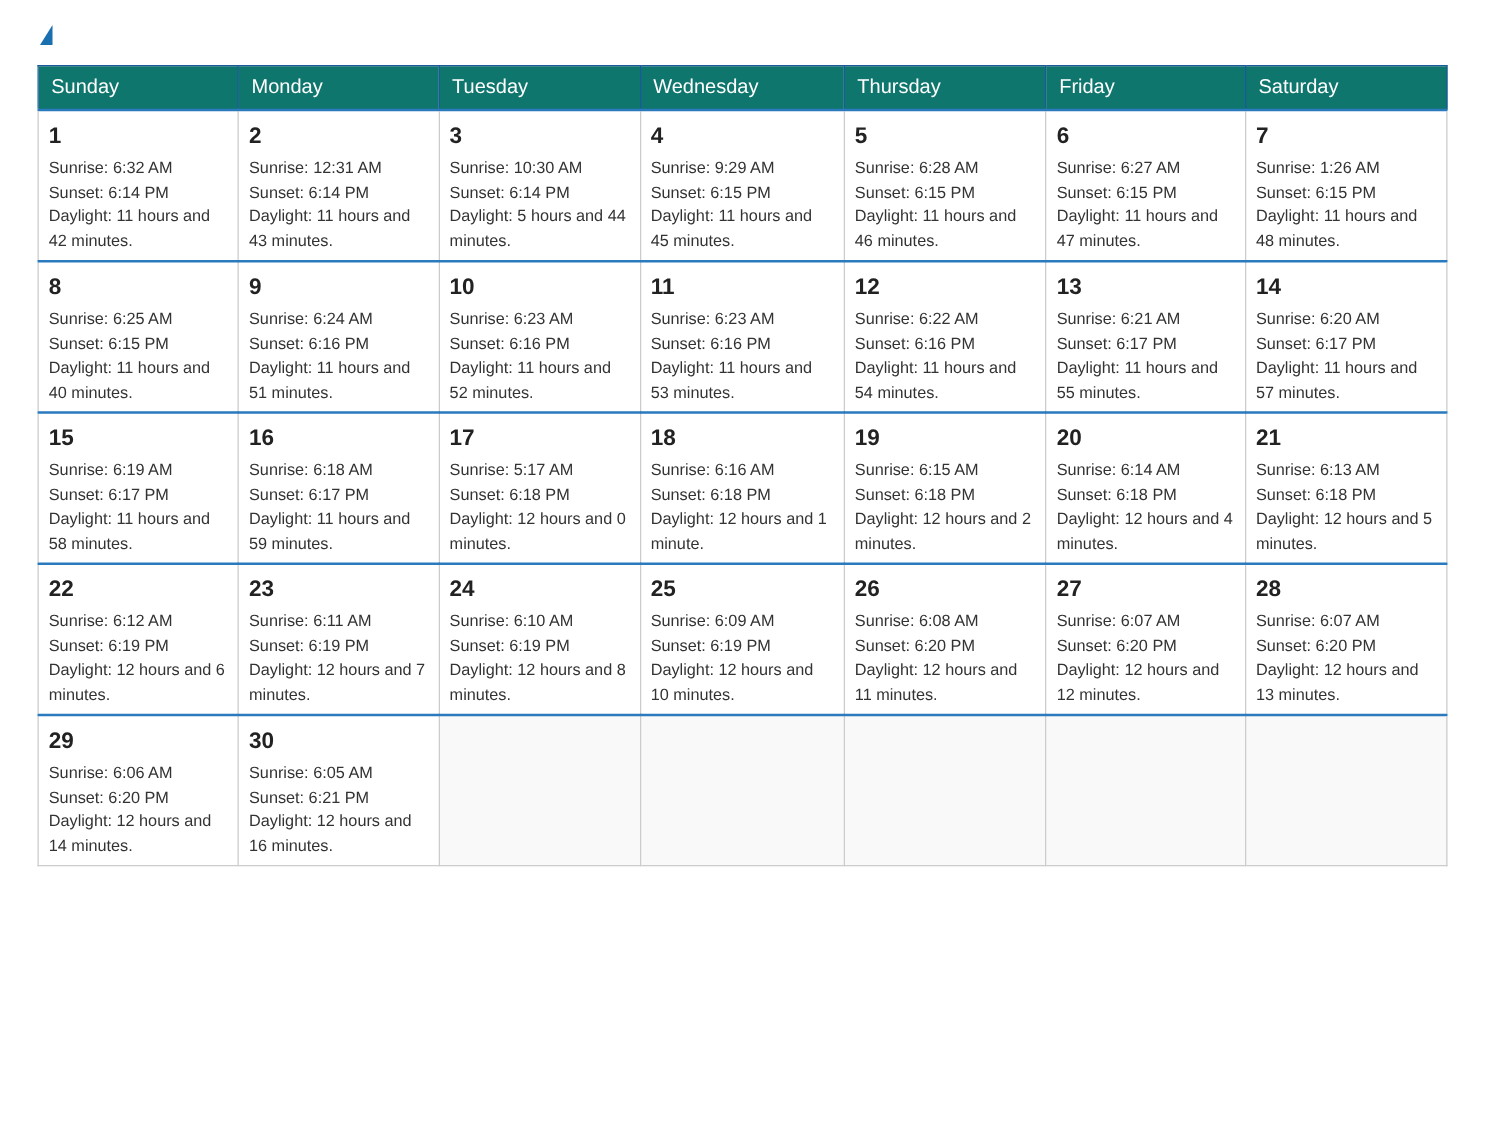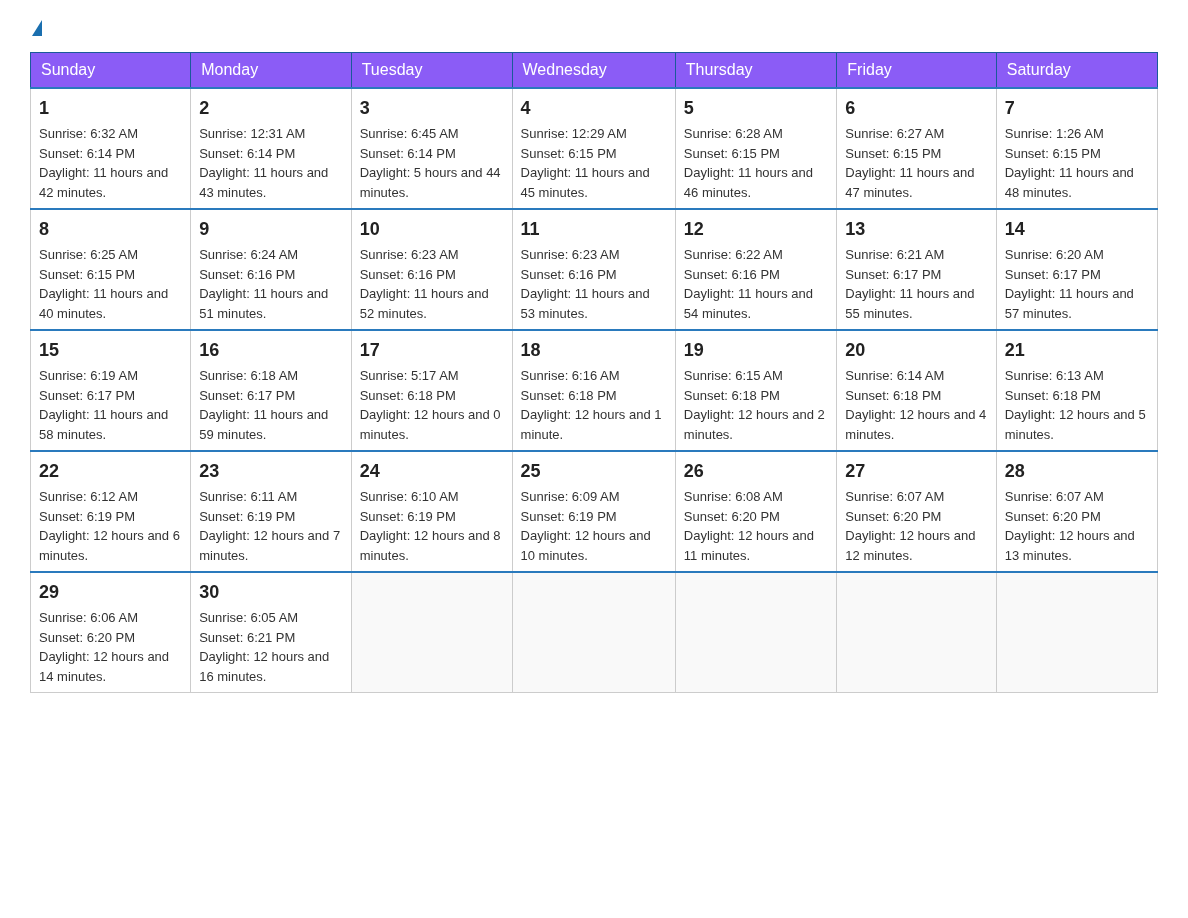--- a/index.html
+++ b/index.html
@@ -59,21 +59,21 @@
       font-size: 22px;
       color: #444;
       margin-top: 4px;
     }
     .calendar {
       width: 100%;
       border-collapse: collapse;
       border: 1px solid #999;
     }
     .calendar th {
-      background-color: #8b5cf6;
+      background-color: #0f766e;
       color: #ffffff;
       font-size: 16px;
       font-weight: normal;
       padding: 8px 10px;
       border: 1px solid #1a5a9a;
       text-align: left;
     }
     .calendar td {
       vertical-align: top;
       padding: 6px 8px;
@@ -140,27 +140,27 @@
         <span>Daylight: 11 hours and 42 minutes.</span>
       </td>
         <td>
         <span class="day-num">2</span>
         <span>Sunrise: 12:31 AM</span><br>
         <span>Sunset: 6:14 PM</span><br>
         <span>Daylight: 11 hours and 43 minutes.</span>
       </td>
         <td>
         <span class="day-num">3</span>
-        <span>Sunrise: 6:45 AM</span><br>
+        <span>Sunrise: 10:30 AM</span><br>
         <span>Sunset: 6:14 PM</span><br>
         <span>Daylight: 5 hours and 44 minutes.</span>
       </td>
         <td>
         <span class="day-num">4</span>
-        <span>Sunrise: 12:29 AM</span><br>
+        <span>Sunrise: 9:29 AM</span><br>
         <span>Sunset: 6:15 PM</span><br>
         <span>Daylight: 11 hours and 45 minutes.</span>
       </td>
         <td>
         <span class="day-num">5</span>
         <span>Sunrise: 6:28 AM</span><br>
         <span>Sunset: 6:15 PM</span><br>
         <span>Daylight: 11 hours and 46 minutes.</span>
       </td>
         <td>

